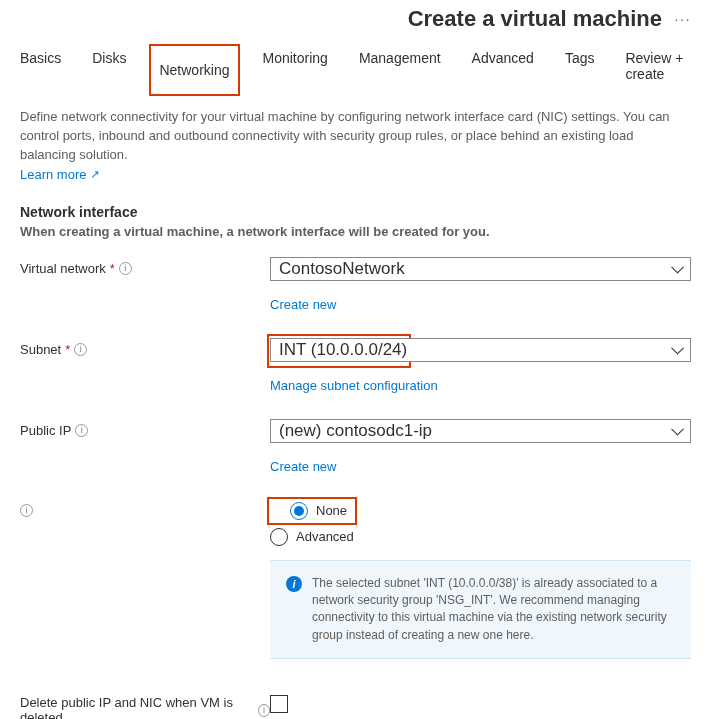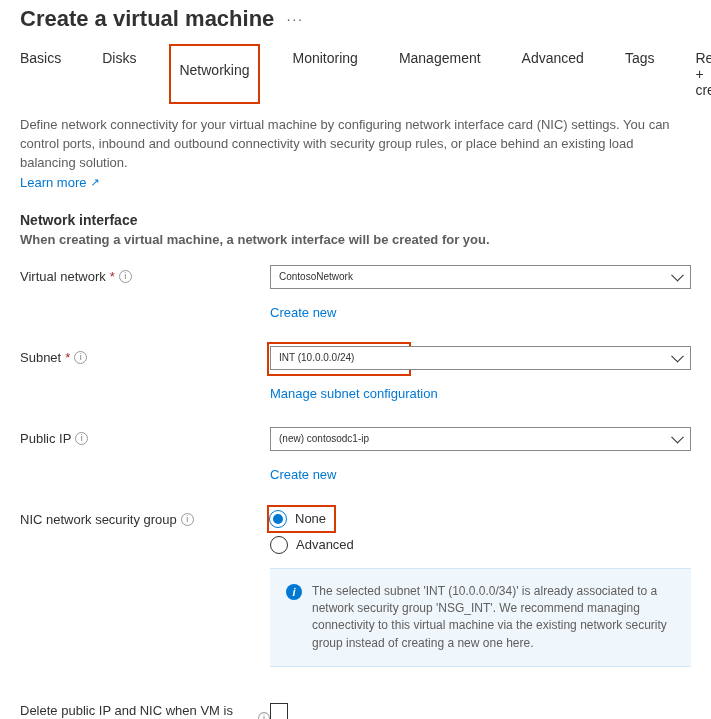--- a/index.html
+++ b/index.html
@@ -23,35 +23,36 @@
     width: 711px;
   }
   .page {
     padding: 6px 20px 0 20px;
   }
   .title-row {
     display: flex;
     align-items: center;
     gap: 12px;
     margin-bottom: 14px;
+    justify-content: flex-end;
   }
   h1 {
     font-size: 22px;
     font-weight: 600;
     margin: 0;
   }
   .ellipsis {
     color: var(--text-secondary);
     font-size: 14px;
     letter-spacing: 1px;
     cursor: pointer;
   }
   .tabs {
     display: flex;
-    gap: 41px;
+    gap: 31px;
     border-bottom: none;
     margin-bottom: 14px;
   }
   .tab {
     font-size: 14px;
     color: var(--text);
     padding: 4px 0;
     cursor: pointer;
   }
   .tab.active {
@@ -122,21 +123,21 @@
     flex-direction: column;
     gap: 4px;
   }
   .dropdown {
     position: relative;
     border: 1px solid var(--border);
     height: 24px;
     display: flex;
     align-items: center;
     padding: 0 24px 0 8px;
-    font-size: 10px;
+    font-size: 17px;
     background: #fff;
     cursor: pointer;
   }
   .dropdown::after {
     content: "";
     position: absolute;
     right: 8px;
     top: 50%;
     width: 8px;
     height: 8px;
@@ -190,21 +191,21 @@
   }
   .radio-circle.checked::after {
     content: "";
     width: 10px;
     height: 10px;
     background: var(--link);
     border-radius: 50%;
   }
   .radio-hl {
     border: 2px solid var(--highlight);
-    padding: 3px 8px 3px 0;
+    padding: 3px 8px 3px 21px;
     margin: -3px -8px -3px -3px;
     width: fit-content;
   }
   .info-box {
     background: var(--info-bg);
     border: none;
     padding: 14px 16px;
     display: flex;
     gap: 10px;
     margin-top: 14px;
@@ -320,21 +321,20 @@
       </div>
       <span class="sub-link">Create new</span>
     </div>
   </div>
 
   <div class="spacer-md"></div>
 
   
   <div class="field-row">
     <div class="field-label">
-      <span>NIC network security group</span>
       <span class="info-icon">i</span>
     </div>
     <div class="field-control">
       <div class="radio-group">
         <div class="radio-hl">
           <div class="radio-item">
             <span class="radio-circle checked"></span>
             <span>None</span>
           </div>
         </div>
@@ -342,21 +342,21 @@
           <span class="radio-circle"></span>
           <span>Advanced</span>
         </div>
       </div>
     </div>
   </div>
 
   
   <div class="info-box">
     <div class="info-box-icon">i</div>
-    <div class="info-box-text">The selected subnet 'INT (10.0.0.0/34)' is already associated to a network security group 'NSG_INT'. We recommend managing connectivity to this virtual machine via the existing network security group instead of creating a new one here.</div>
+    <div class="info-box-text">The selected subnet 'INT (10.0.0.0/38)' is already associated to a network security group 'NSG_INT'. We recommend managing connectivity to this virtual machine via the existing network security group instead of creating a new one here.</div>
   </div>
 
   <div class="spacer-lg"></div>
 
   
   <div class="field-row">
     <div class="field-label" style="padding-top:0;">
       <span>Delete public IP and NIC when VM is deleted</span>
       <span class="info-icon">i</span>
     </div>

